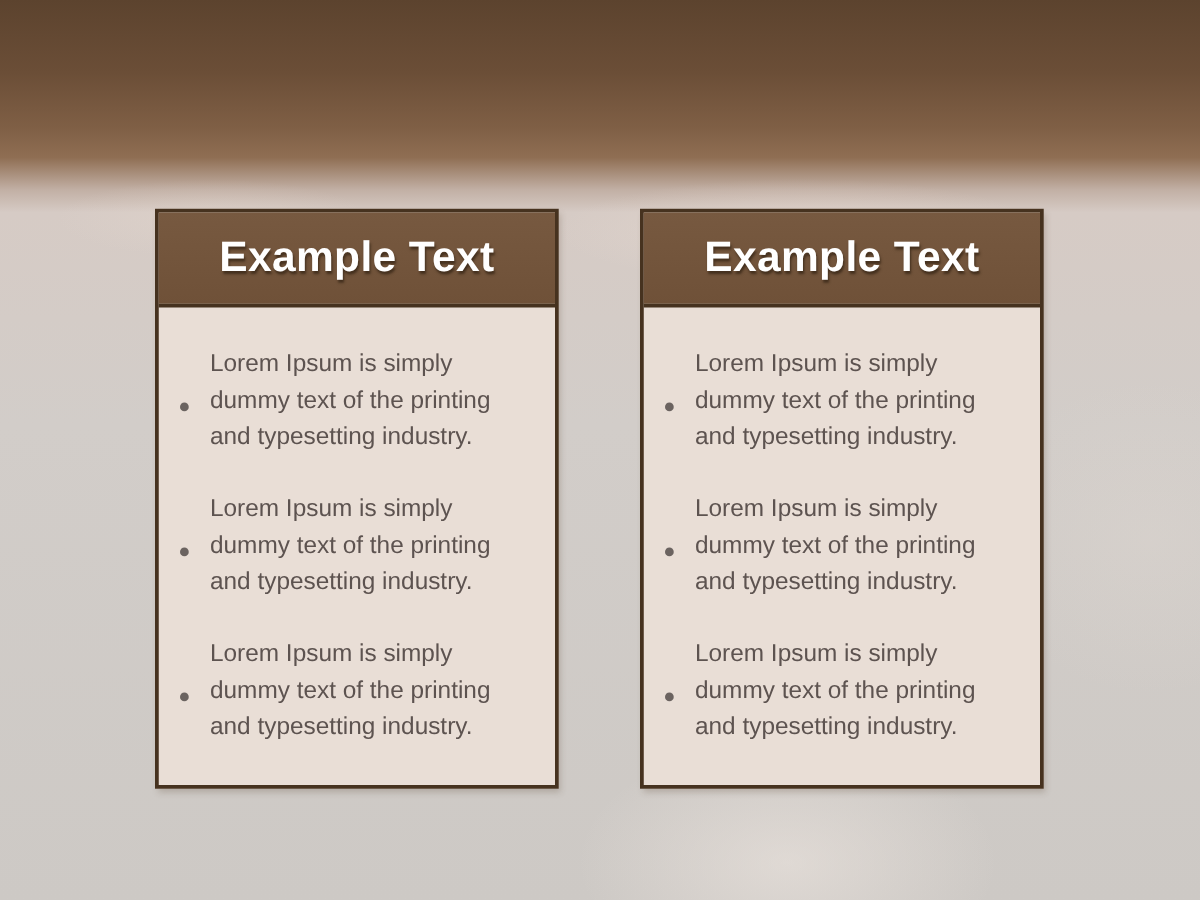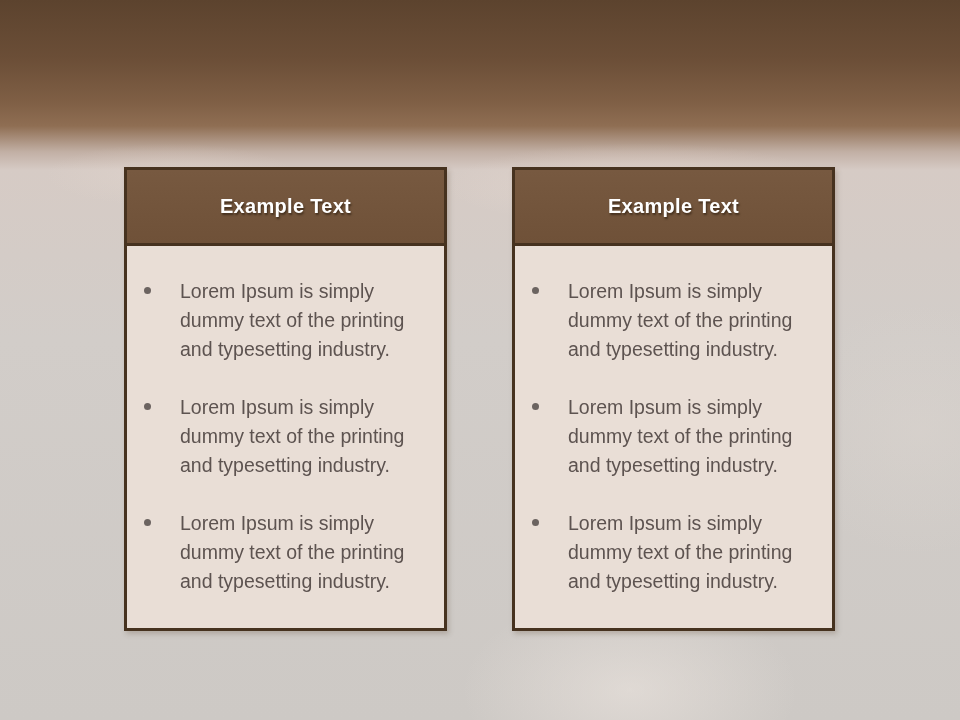--- a/index.html
+++ b/index.html
@@ -67,36 +67,35 @@
   .card-header {
     height: 76px;
     box-sizing: border-box;
     background: linear-gradient(180deg, #775940 0%, #6f5138 100%);
     border-bottom: 3px solid #46321f;
     display: flex;
     align-items: center;
     justify-content: center;
   }
   .card-header-label {
-    font-size: 20px;
+    font-size: 34px;
     font-weight: bold;
     color: #ffffff;
     letter-spacing: 0.3px;
     text-shadow: 1px 2px 2px rgba(42,27,14,0.65);
   }
 
   .card-body {
     padding: 31px 10px 0 17px;
   }
 
   .bullet-item {
     display: flex;
-    align-items: flex-start;
+    align-items: center;
     margin-bottom: 29px;
-    gap: 12px;
   }
   .bullet-dot {
     flex: 0 0 7px;
     width: 7px;
     height: 7px;
     margin-top: 10px;
     border-radius: 50%;
     background: #6b6360;
   }
   .bullet-text {

